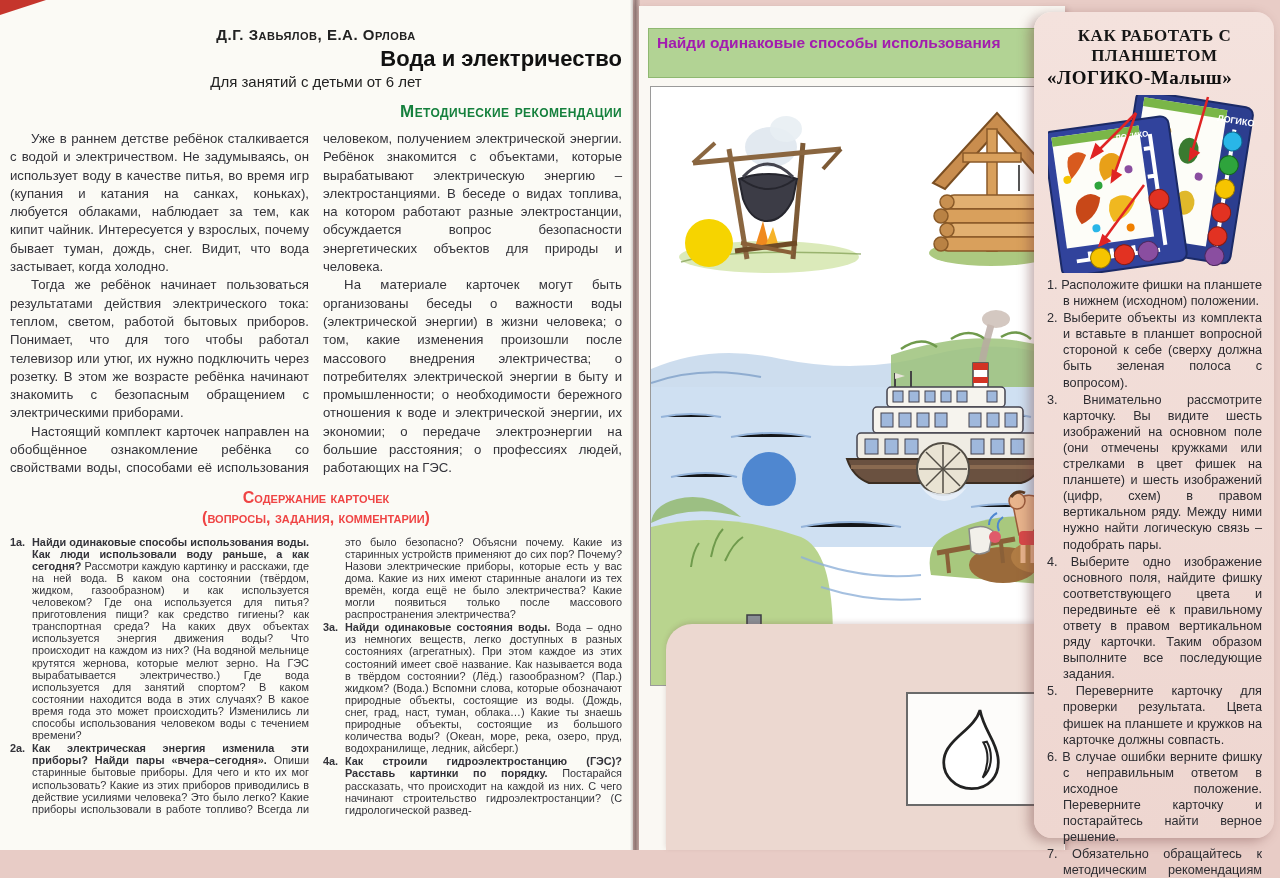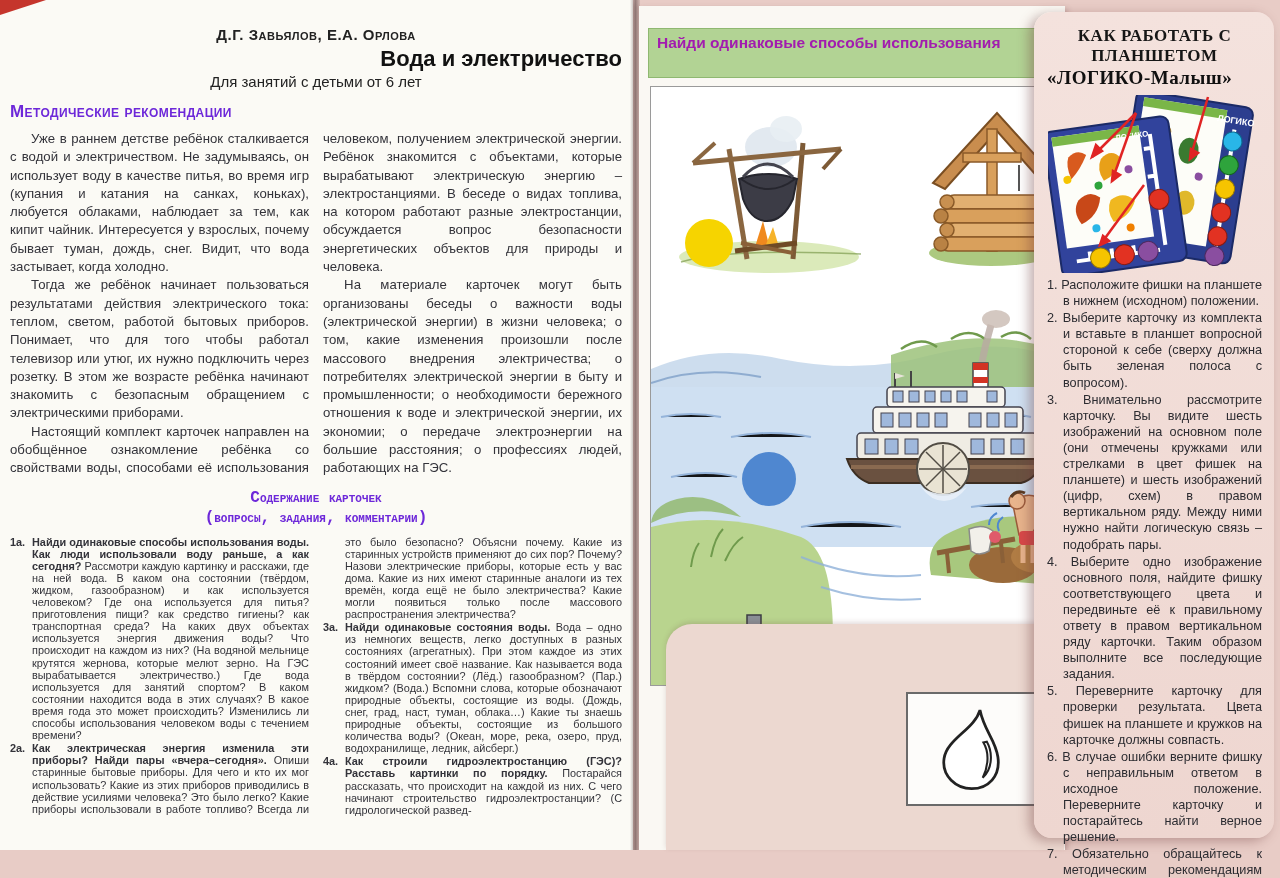--- a/index.html
+++ b/index.html
@@ -15,25 +15,25 @@
   .gutter{position:absolute;left:630px;top:0;width:10px;height:852px;
     background:linear-gradient(90deg,rgba(60,40,40,.0),rgba(60,40,40,.45) 55%,rgba(60,40,40,.1));}
   .red-corner{position:absolute;left:0;top:0;width:0;height:0;
     border-top:15px solid #c5352c;border-right:46px solid transparent;}
 
   
   .lp-inner{position:absolute;left:10px;top:26px;width:612px;}
   .authors{text-align:center;font-variant:small-caps;font-weight:bold;font-size:15px;letter-spacing:.5px;color:#222;}
   .doc-title{text-align:right;font-weight:bold;font-size:22px;margin-top:3px;color:#111;}
   .doc-subtitle{text-align:center;font-size:15px;margin-top:1px;color:#222;}
-  .sec-title{text-align:left;font-variant:small-caps;font-weight:bold;font-size:17px;letter-spacing:.4px;margin-top:12px;color:#6d28d9;}
+  .sec-title{text-align:right;font-variant:small-caps;font-weight:bold;font-size:17px;letter-spacing:.4px;margin-top:12px;color:#15803d;}
   .two-col{column-count:2;column-gap:14px;text-align:justify;}
   .intro{margin-top:8px;font-size:13.2px;line-height:18.3px;}
   .intro p{margin:0;text-indent:1.6em;}
-  .contents-head{margin-top:10px;text-align:center;font-variant:small-caps;font-weight:bold;font-size:16px;line-height:20px;color:#6d28d9;font-family:Liberation Mono, monospace;}
+  .contents-head{margin-top:10px;text-align:center;font-variant:small-caps;font-weight:bold;font-size:16px;line-height:20px;color:#ef4444;}
   .items{margin-top:8px;font-size:10.9px;line-height:12.1px;}
   .item{margin:0 0 1px 0;padding-left:22px;}
   .item .num{display:inline-block;width:22px;margin-left:-22px;font-weight:bold;}
   .item b{font-weight:bold;}
 
   
   .green-bar{position:absolute;left:648px;top:28px;width:414px;height:50px;
     background:#b2d394;border:1px solid #8fb871;box-sizing:border-box;
     padding:3px 8px;z-index:2;}
   .green-bar div{font-weight:bold;font-size:15.5px;line-height:21px;color:#a21caf;white-space:nowrap;overflow:hidden;}
@@ -330,21 +330,21 @@
         <line x1="160" y1="2" x2="142" y2="64"></line>
           <polygon points="142,64 150,58 143,54"></polygon>
         <line x1="96" y1="90" x2="52" y2="150"></line>
           <polygon points="52,150 61,146 55,141"></polygon>
       </g>
     </svg>
   </div>
 
   <ol class="steps">
     <li>Расположите фишки на планшете в нижнем (исходном) положении.</li>
-    <li>Выберите карточку из комплекта и вставьте в планшет вопросной стороной к себе (сверху должна быть зеленая полоса с вопросом).</li>
+    <li>Выберите объекты из комплекта и вставьте в планшет вопросной стороной к себе (сверху должна быть зеленая полоса с вопросом).</li>
     <li>Внимательно рассмотрите карточку. Вы видите шесть изображений на основном поле (они отмечены кружками или стрелками в цвет фишек на планшете) и шесть изображений (цифр, схем) в правом вертикальном ряду. Между ними нужно найти логическую связь – подобрать пары.</li>
     <li>Выберите одно изображение основного поля, найдите фишку соответствующего цвета и передвиньте её к правильному ответу в правом вертикальном ряду карточки. Таким образом выполните все последующие задания.</li>
     <li>Переверните карточку для проверки результата. Цвета фишек на планшете и кружков на карточке должны совпасть.</li>
     <li>В случае ошибки верните фишку с неправильным ответом в исходное положение. Переверните карточку и постарайтесь найти верное решение.</li>
     <li>Обязательно обращайтесь к методическим рекомендациям комплекта и используйте дополнительные вопросы и задания к карточкам!</li>
   </ol>
 </div>
 
 <div class="surface-strip"></div>
 

